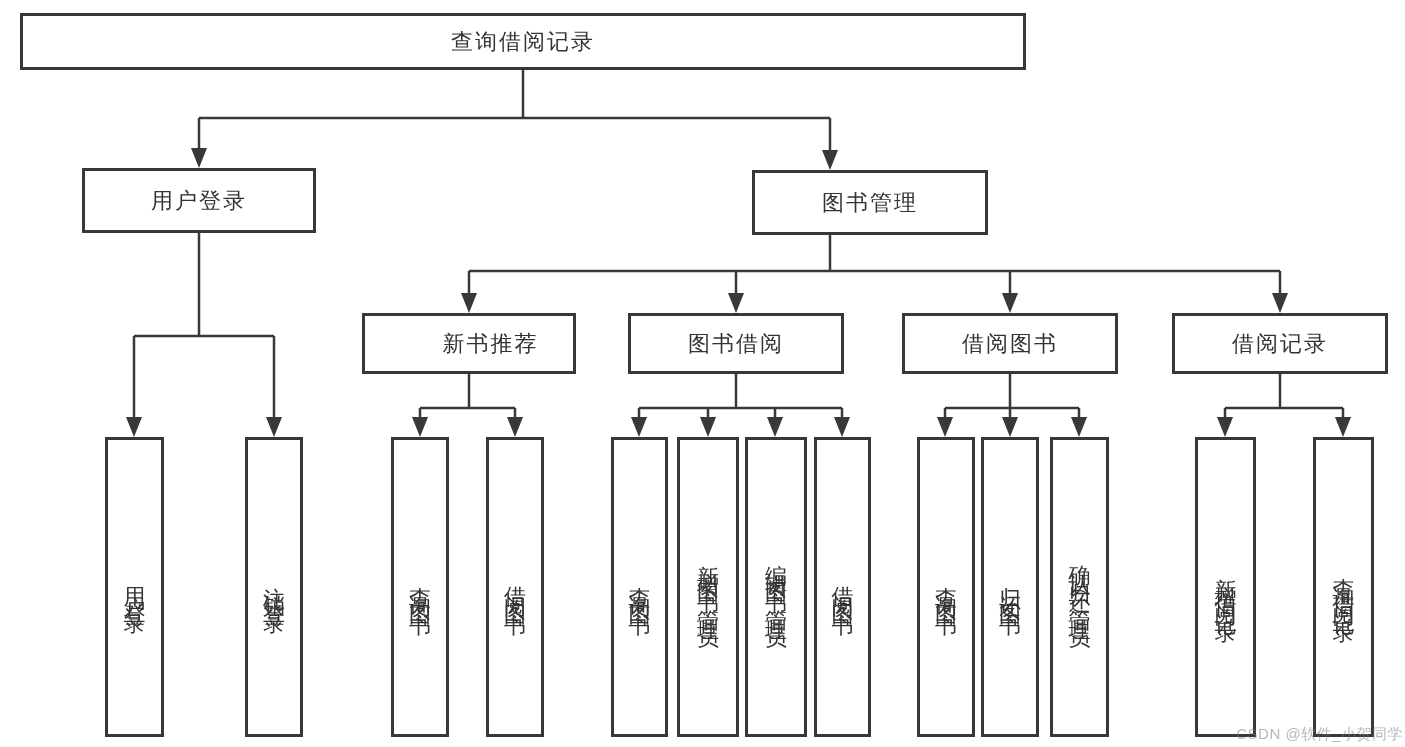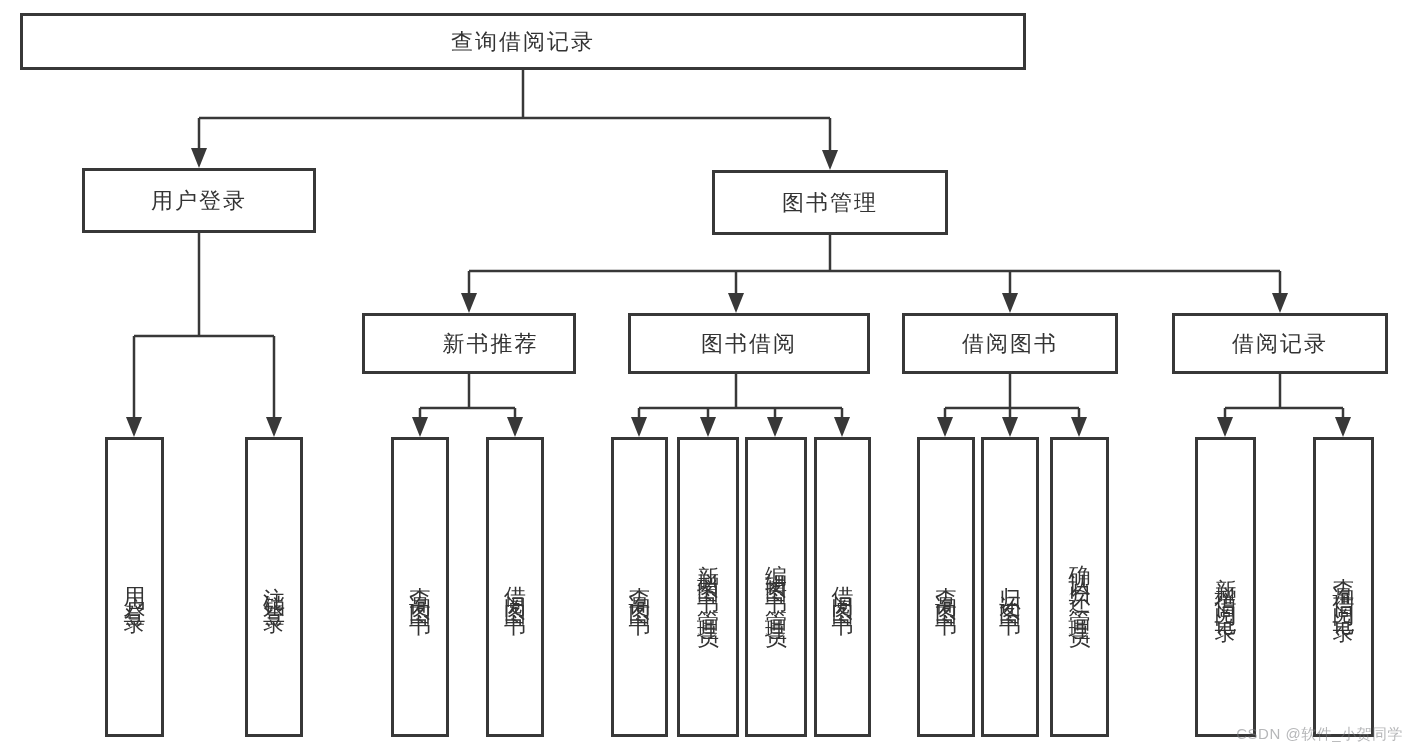--- a/index.html
+++ b/index.html
@@ -138,28 +138,28 @@
     </g>
   </svg>
 
   <div class="box hbox" style="left:20px; top:13px; width:1006px; height:57px;">
     <span>查询借阅记录</span>
   </div>
 
   <div class="box hbox" style="left:82px; top:168px; width:234px; height:65px;">
     <span>用户登录</span>
   </div>
-  <div class="box hbox" style="left:712px; top:170px; width:236px; height:65px;">
+  <div class="box hbox" style="left:752px; top:170px; width:236px; height:65px;">
     <span>图书管理</span>
   </div>
 
   <div class="box hbox" style="left:362px; top:313px; width:214px; height:61px;padding-left:43px;">
     <span>新书推荐</span>
   </div>
-  <div class="box hbox" style="left:628px; top:313px; width:242px; height:61px;">
+  <div class="box hbox" style="left:628px; top:313px; width:216px; height:61px;">
     <span>图书借阅</span>
   </div>
   <div class="box hbox" style="left:902px; top:313px; width:216px; height:61px;">
     <span>借阅图书</span>
   </div>
   <div class="box hbox" style="left:1172px; top:313px; width:216px; height:61px;">
     <span>借阅记录</span>
   </div>
 
   <div class="box vbox" style="left:105px; top:437px; width:59px; height:300px;">

